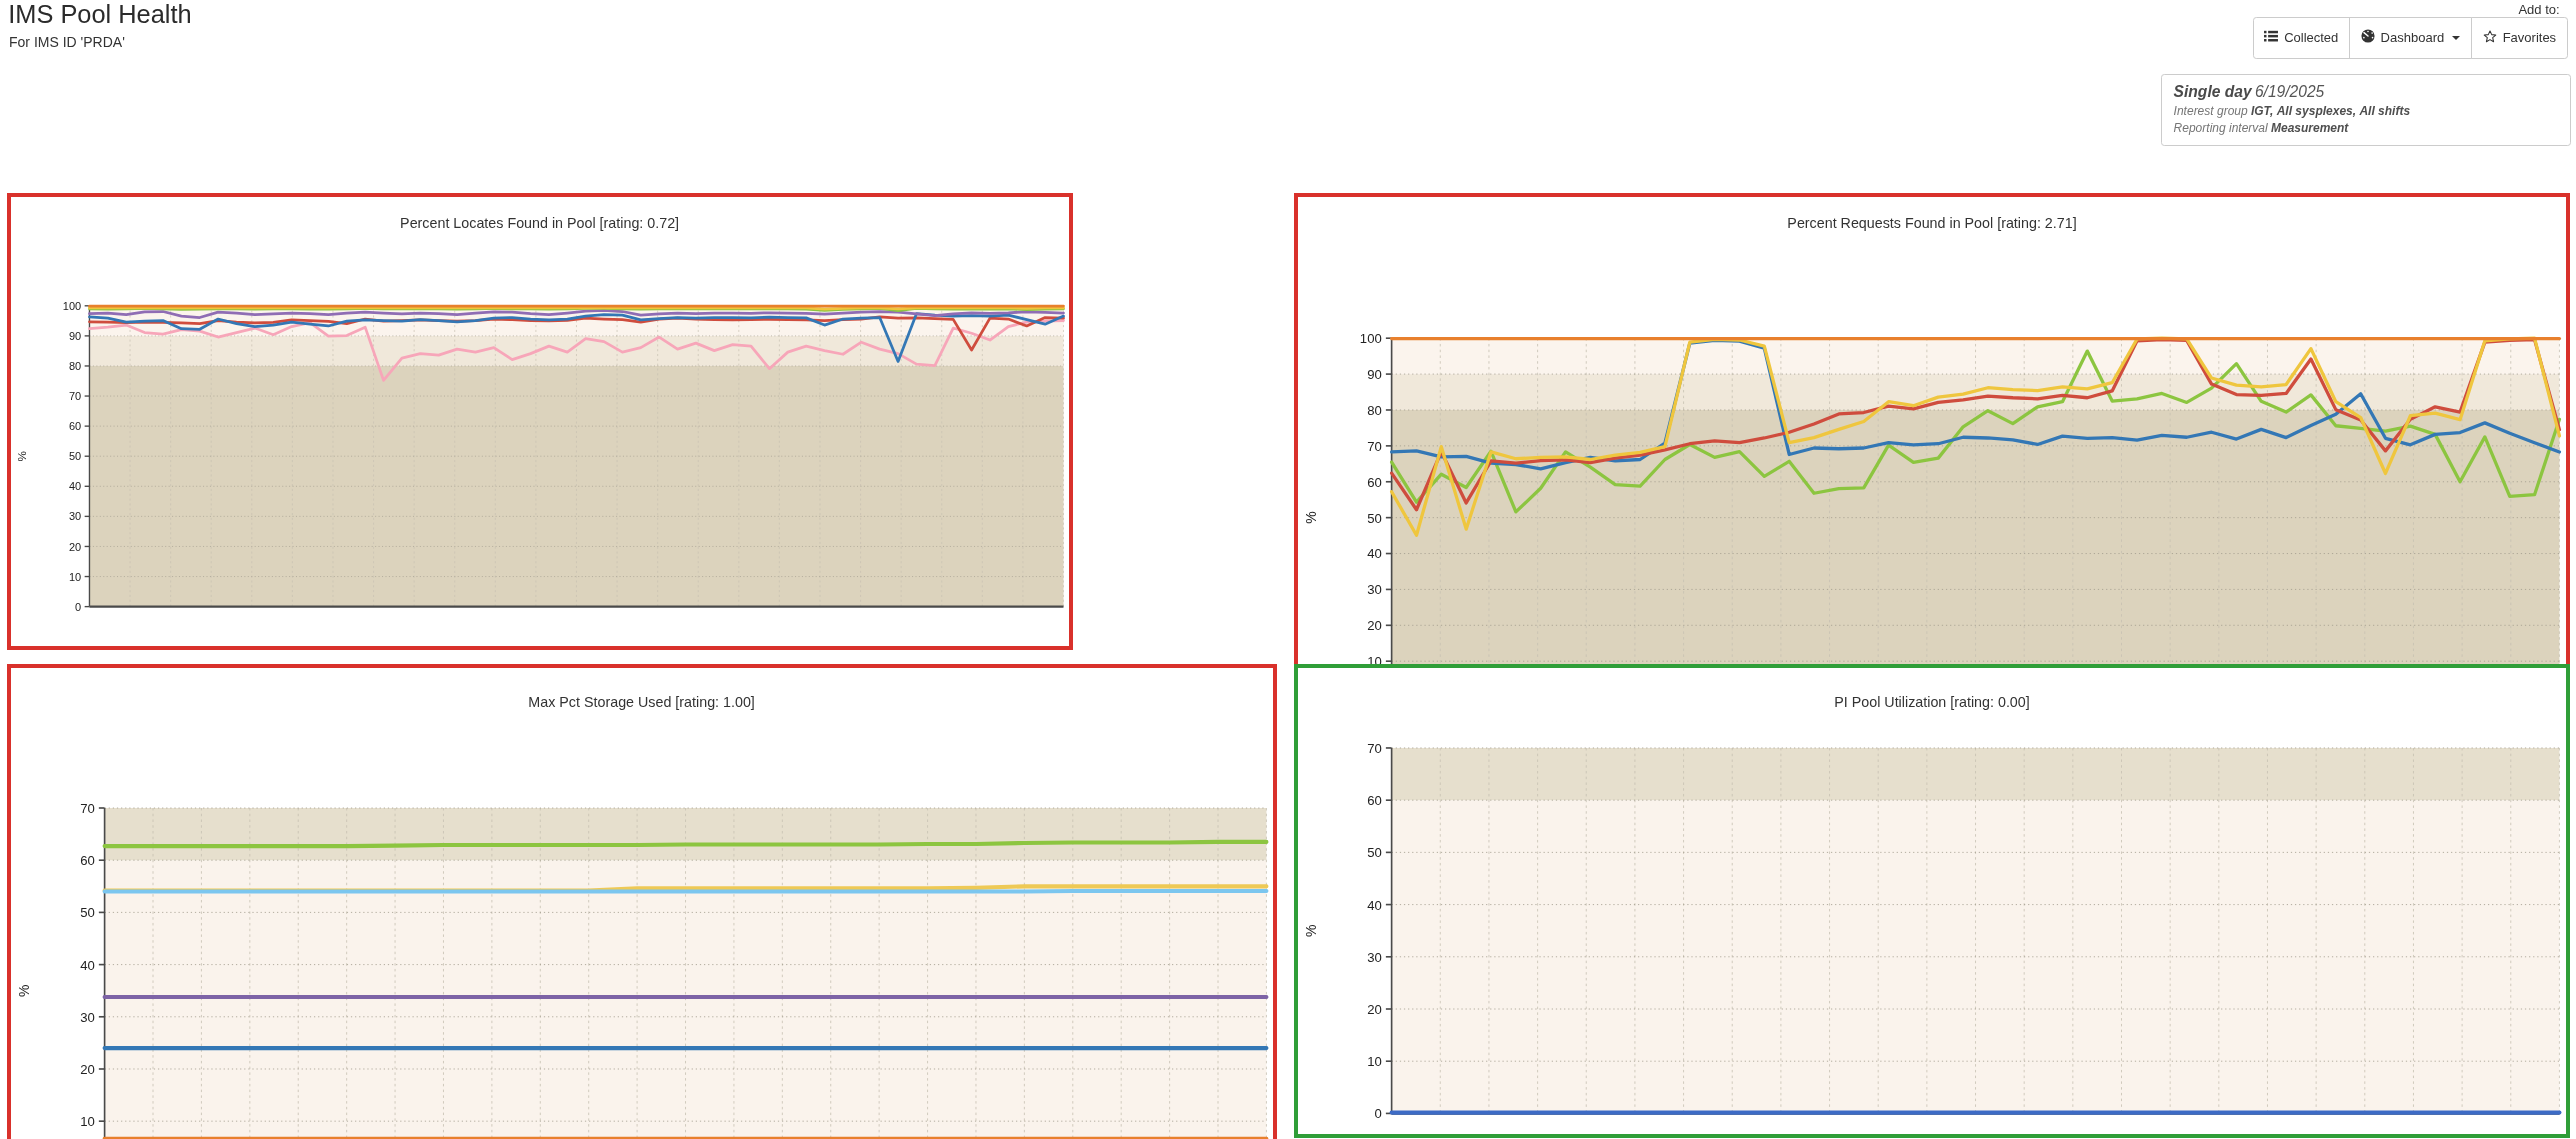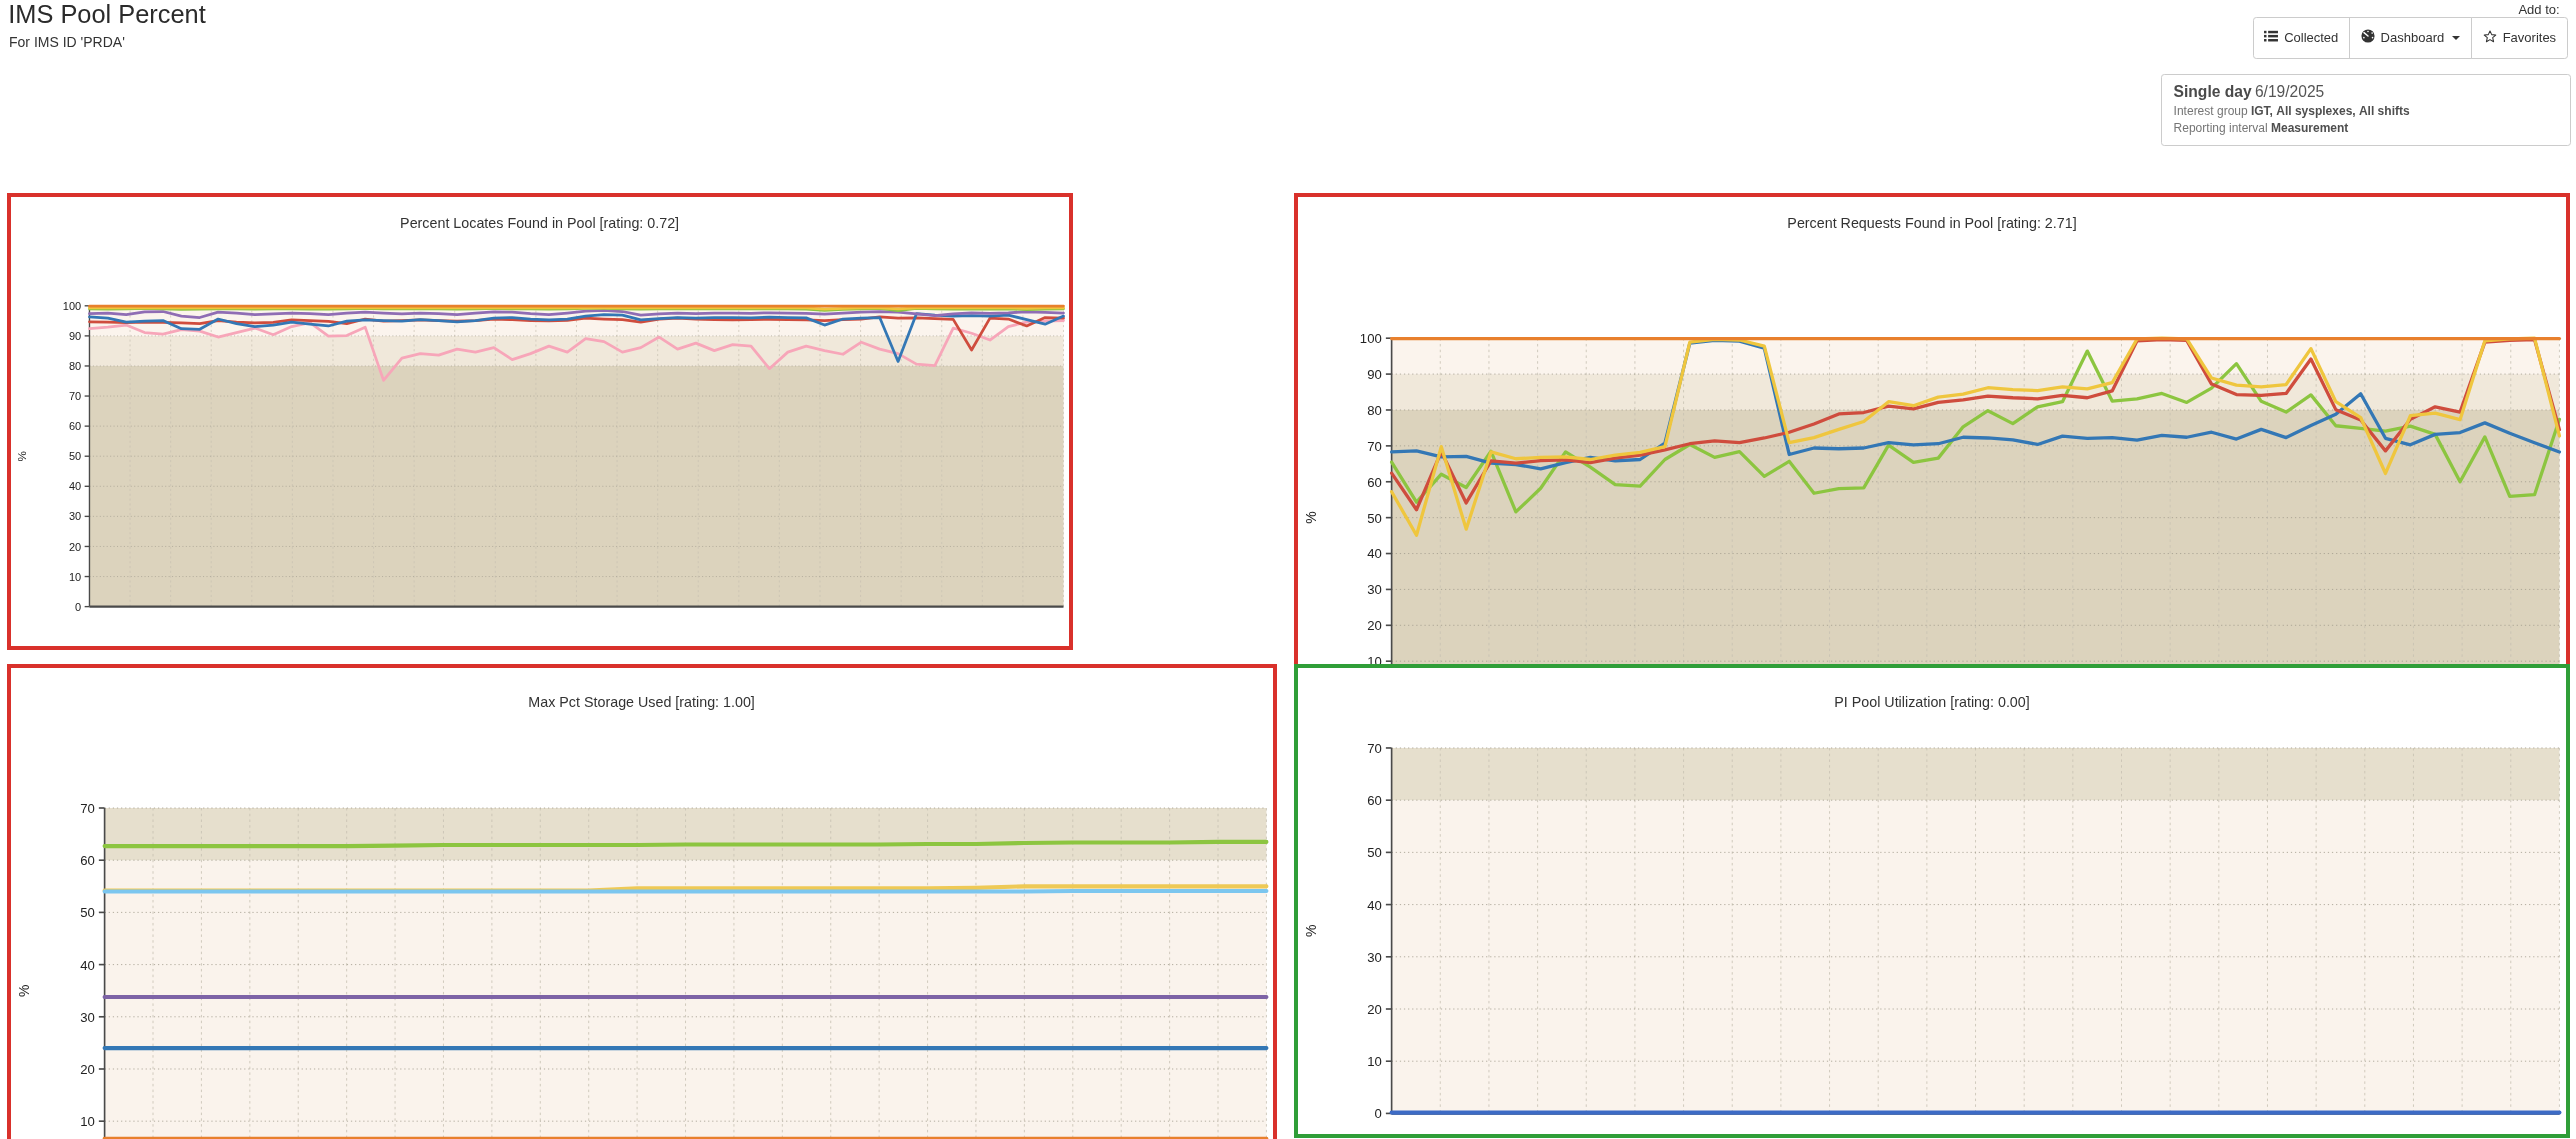--- a/index.html
+++ b/index.html
@@ -13,21 +13,21 @@
   .addto-label { font-size:13px; color:#333; margin-right:8.2px; }
   .btn-group { display:inline-flex; }
   .btn { display:inline-flex; align-items:center; gap:5.7px; background:#fff; border:0.8px solid #ccc;
          padding:6.6px 10.7px; font-size:13px; color:#333; cursor:pointer; margin-left:-0.8px; height:42px; }
   .btn:first-child { border-radius:3.3px 0 0 3.3px; margin-left:0; }
   .btn:last-child { border-radius:0 3.3px 3.3px 0; }
   .caret { width:0; height:0; border-left:4.1px solid transparent; border-right:4.1px solid transparent;
            border-top:4.1px solid #333; margin-left:2.5px; }
 
   .info-panel { position:absolute; right:4.9px; top:74px; width:410px; border:0.8px solid #ccc;
-                border-radius:3.3px; background:#fff; padding:8.2px 11.5px 9.8px 11.5px; }
+                border-radius:3.3px; background:#fff; padding:8.2px 11.5px 9.8px 11.5px;font-style:italic; }
   .info-line1 { font-size:15.6px; color:#555; margin-bottom:3.3px; }
   .info-line1 .b { font-weight:bold; color:#4a4a4a; }
   .info-line { font-size:12px; color:#757575; margin-top:2.5px; }
   .info-line .b { font-weight:bold; color:#4f4f4f; }
   .seg { margin-right:3.3px; }
 
   .panel { position:absolute; background:#fff; }
   .chart-title { position:absolute; left:0; right:0; text-align:center; font-size:14.3px; color:#333; }
   .row1 .chart-title { top:18px; }
   .row2 .chart-title { top:26px; }
@@ -37,21 +37,21 @@
   .plot-wrap svg { display:block; width:100%; height:100%; }
 
   #p1 { left:6.6px;    top:193px; width:1066px; height:457px; }
   #p2 { left:1294px; top:193px; width:1276px; height:580px; }
   #p3 { left:6.6px;    top:664px; width:1270px; height:594px;text-decoration:underline; }
   #p4 { left:1294px; top:664px; width:1276px; height:474px; }
 </style>
 </head>
 <body>
 
-<div class="page-title">IMS Pool Percent</div>
+<div class="page-title">IMS Pool Health</div>
 <div class="page-subtitle">For IMS ID 'PRDA'</div>
 
 <div class="toolbar">
   <span class="addto-label">Add to:</span>
   <span class="btn-group">
     <button class="btn">
       <span>
         <svg width="14" height="12.3" viewBox="0 0 17 15">
             <g fill="#333">
           <rect x="0" y="1" width="3" height="3"></rect>

